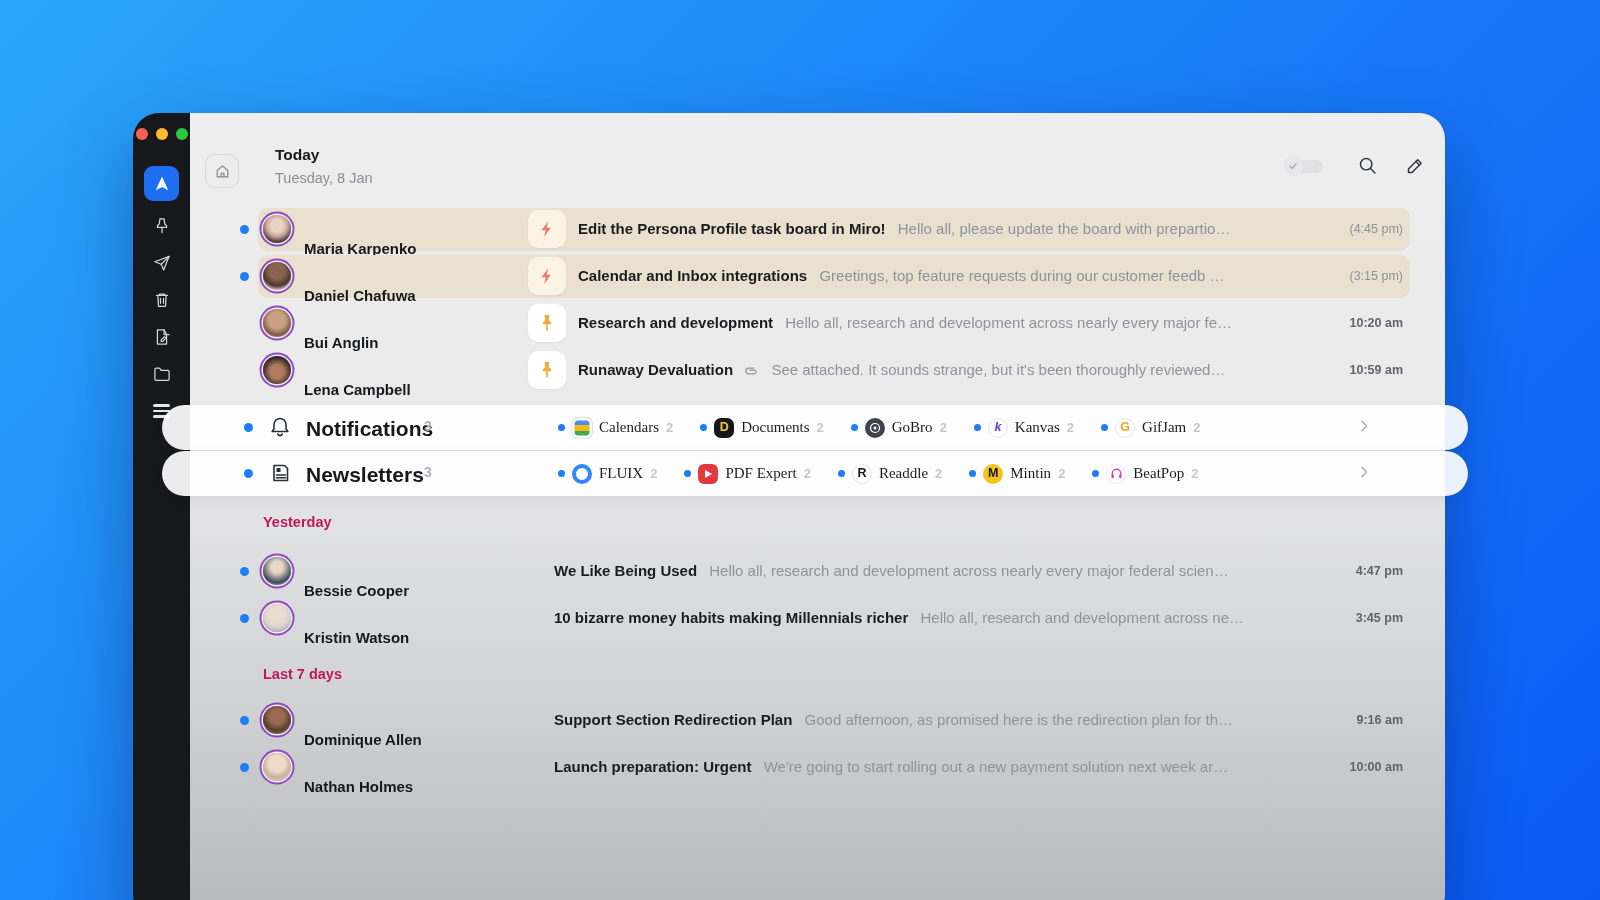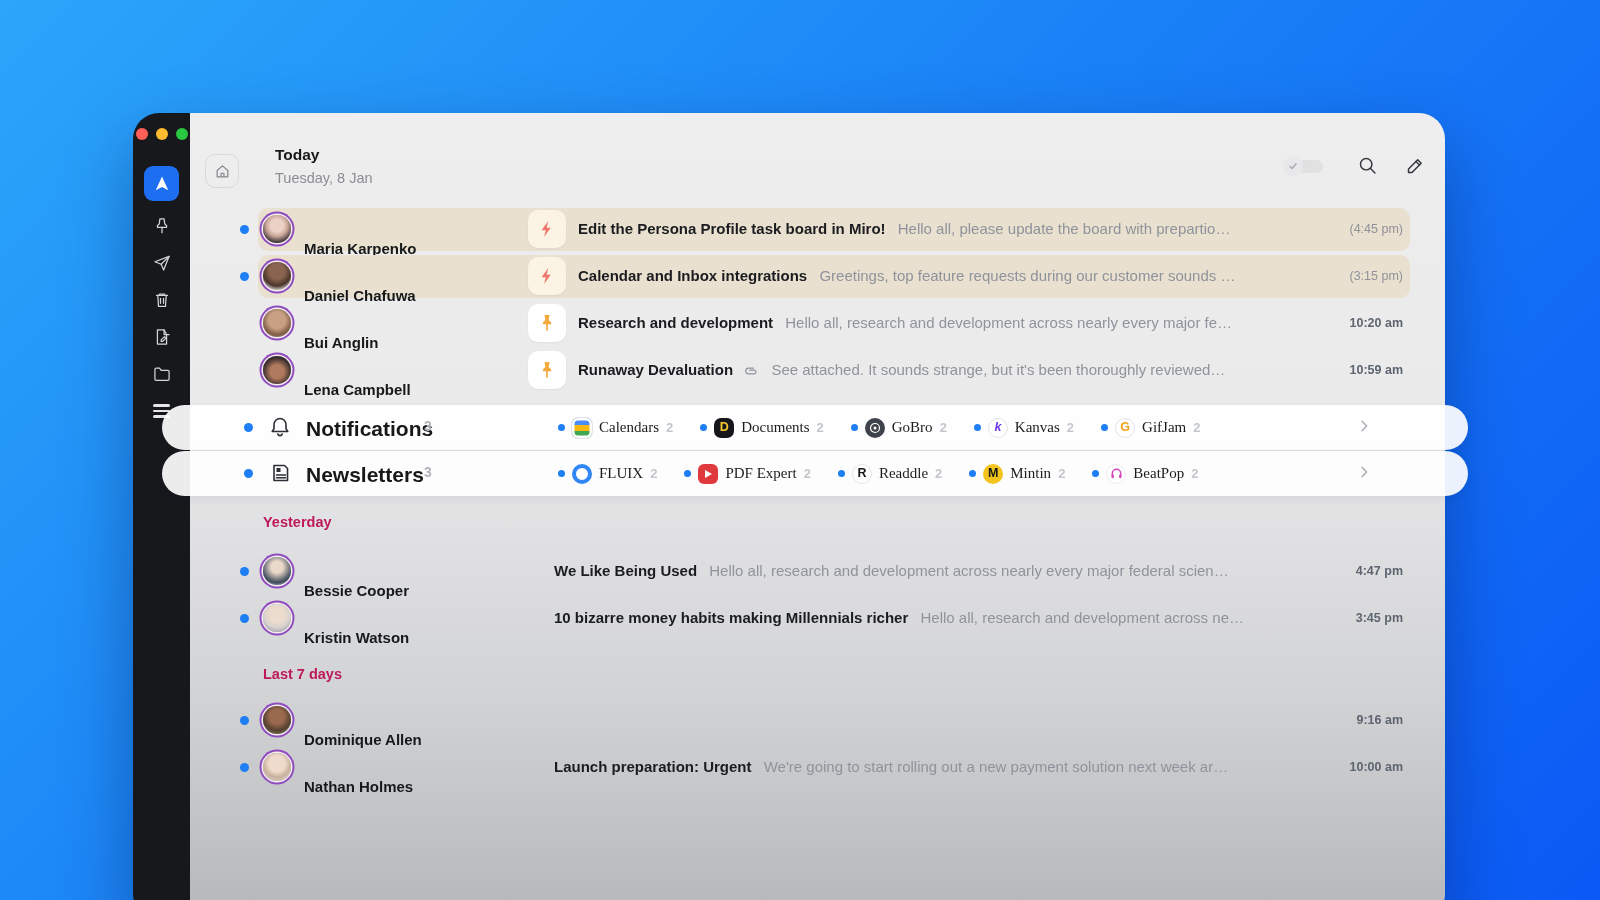--- a/index.html
+++ b/index.html
@@ -215,21 +215,21 @@
       <span class="dot"></span>
       <span class="avatar av1"></span>
       <span class="name">Daniel Chafuwa</span>
       <span class="badge cream">
         <svg width="20" height="20" viewBox="0 0 24 24">
           <path d="M13.5 2.5 L5.5 13.5 h5 l-2 8 8-11 h-5 z" fill="#f0766d"></path>
         </svg>
       </span>
       <div class="textline">
         <span class="subject">Calendar and Inbox integrations</span>
-        <span class="preview">Greetings, top feature requests during our customer sounds …</span>
+        <span class="preview">Greetings, top feature requests during our customer feedb …</span>
       </div>
       <span class="time">(3:15 pm)</span>
     </div>
 
     <div class="row" style="top:189px">
       <span class="avatar av2"></span>
       <span class="name">Bui Anglin</span>
       <span class="badge">
         <svg width="20" height="20" viewBox="0 0 24 24">
           <path d="M9 2.5h6l-1 6 3 3v2H7v-2l3-3-1-6z" fill="#f5a83c"></path>
@@ -402,20 +402,24 @@
       </div>
       <span class="time strong">3:45 pm</span>
     </div>
 
     <div class="sec-label" style="top:553px; pointer-events:auto;">Last 7 days</div>
 
     <div class="row plain" style="top:586px; pointer-events:auto;">
       <span class="dot"></span>
       <span class="avatar av6"></span>
       <span class="name">Dominique Allen</span>
+      <div class="textline">
+        <span class="subject">Support Section Redirection Plan</span>
+        <span class="preview">Good afternoon, as promised here is the redirection plan for th…</span>
+      </div>
       <span class="time strong">9:16 am</span>
     </div>
 
     <div class="row plain" style="top:633px; pointer-events:auto;">
       <span class="dot"></span>
       <span class="avatar av7"></span>
       <span class="name">Nathan Holmes</span>
       <div class="textline">
         <span class="subject">Launch preparation: Urgent</span>
         <span class="preview">We're going to start rolling out a new payment solution next week ar…</span>

